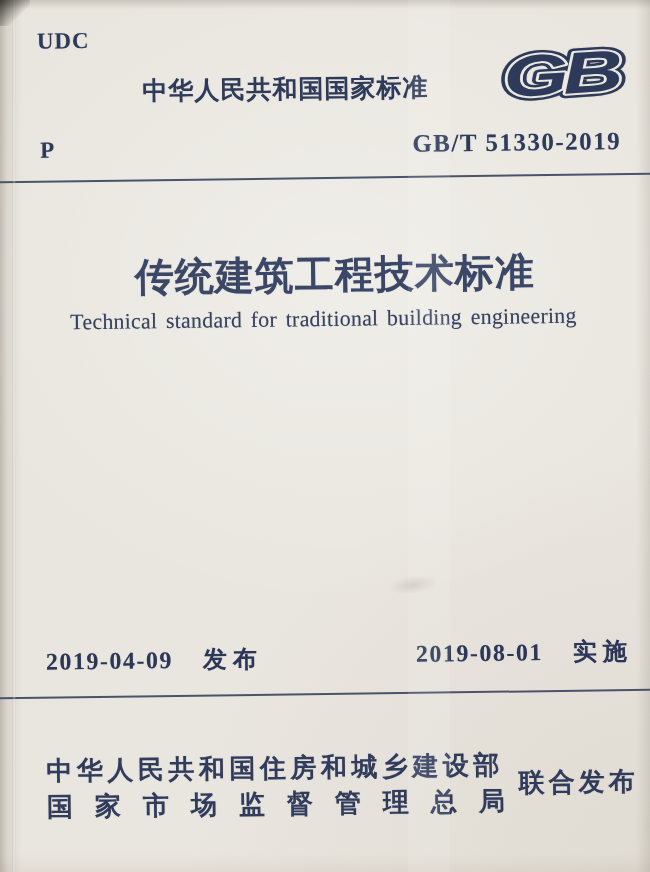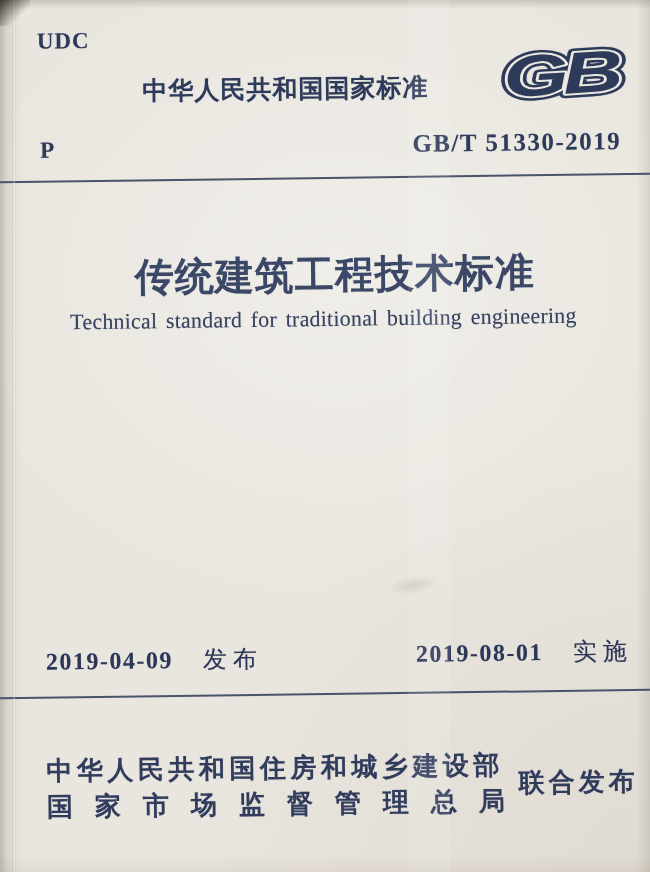--- a/index.html
+++ b/index.html
@@ -89,21 +89,21 @@
     color:#364261; white-space:nowrap;
   }
 
   .date-row {
     position:absolute; display:flex; align-items:baseline; gap:30px;
     font-weight:bold; font-size:24px; white-space:nowrap;
     color:#2c3658;
   }
   .date-row .date { letter-spacing:1.5px; }
   .date-row .date-label {
-    font-family:"Liberation Sans", sans-serif; font-weight:400;
+    font-family:"Liberation Sans", sans-serif; font-weight:700;
     letter-spacing:6px;
   }
   .release        { left:43px; top:642px; }
   .implementation { right:20px; top:639px; }
 
   .publishers {
     position:absolute; left:42px; top:749px; width:470px;
     font-family:"Liberation Sans", sans-serif; font-weight:700;
     font-size:26px; line-height:36px; color:#313c5d;
   }

